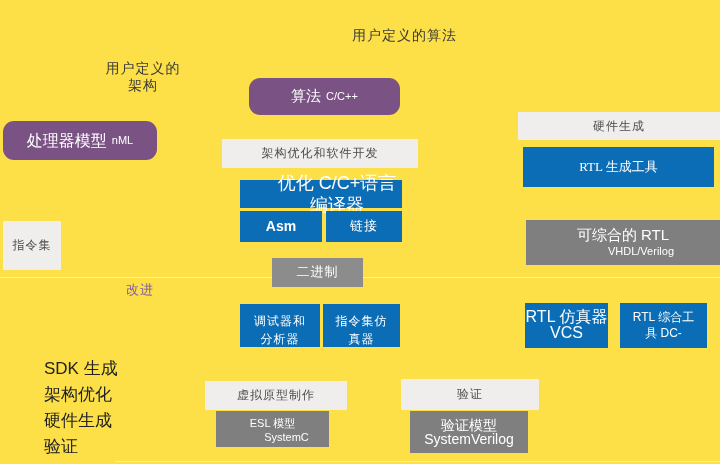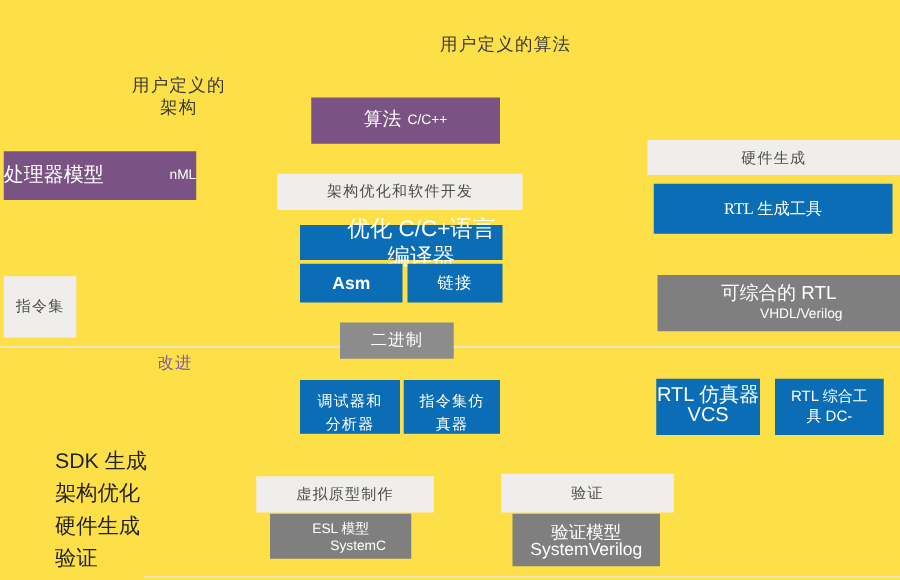--- a/index.html
+++ b/index.html
@@ -12,35 +12,35 @@
   }
   .box{
     position:absolute;
     box-sizing:border-box;
     display:flex;
     align-items:center;
     justify-content:center;
     text-align:center;
     line-height:1.25;
   }
-  .purple{background:#7a5384;color:#ffffff;}
+  .purple{background:#7a5384;color:#ffffff;border-radius:11px;}
   .blue{background:#0a6db6;color:#ffffff;}
   .gray-mid{background:#8c8c8c;color:#ffffff;}
   .gray-dark{background:#7f7f7f;color:#ffffff;}
   .light{background:#efeeec;color:#4d4d4d;}
   .stack{flex-direction:column;justify-content:flex-start;overflow:hidden;}
   .txt{position:absolute;color:#333333;}
 
   
   #title-top{left:352px;top:27px;width:110px;font-size:14px;letter-spacing:1px;color:#3a3a3a;}
   #arch-label{left:95px;top:60px;width:96px;text-align:center;font-size:14px;line-height:17px;letter-spacing:1px;color:#3a3a3a;}
   #improve-label{left:126px;top:281px;font-size:13px;color:#7d5ba6;letter-spacing:1px;}
 
   
-  #proc-model{left:3px;top:121px;width:154px;height:39px;font-size:16px;justify-content:space-between;}
+  #proc-model{left:3px;top:121px;width:154px;height:39px;font-size:16px;}
   #instr-set{left:3px;top:221px;width:58px;height:49px;font-size:12px;letter-spacing:1px;}
 
   
   #algorithm{left:249px;top:78px;width:151px;height:37px;font-size:15px;}
   #arch-opt{left:222px;top:139px;width:196px;height:29px;font-size:12px;letter-spacing:1px;}
   #compiler{left:240px;top:180px;width:162px;height:28px;font-size:18px;padding-left:32px;}
   #asm-box{left:240px;top:211px;width:82px;height:31px;font-size:14px;font-weight:bold;}
   #link-box{left:326px;top:211px;width:76px;height:31px;font-size:13px;letter-spacing:1px;}
   #binary{left:272px;top:258px;width:91px;height:29px;font-size:13px;letter-spacing:1px;}
   #debugger{left:240px;top:304px;width:80px;height:43px;font-size:12px;padding-top:8px;line-height:18px;letter-spacing:1px;}

